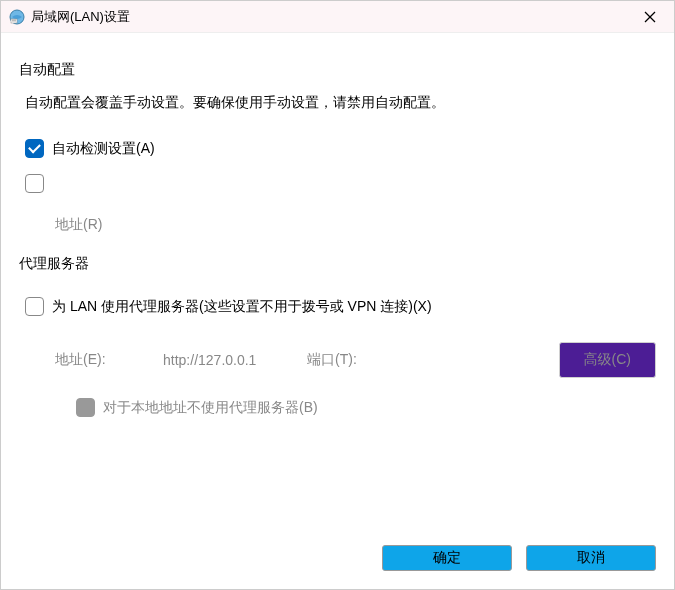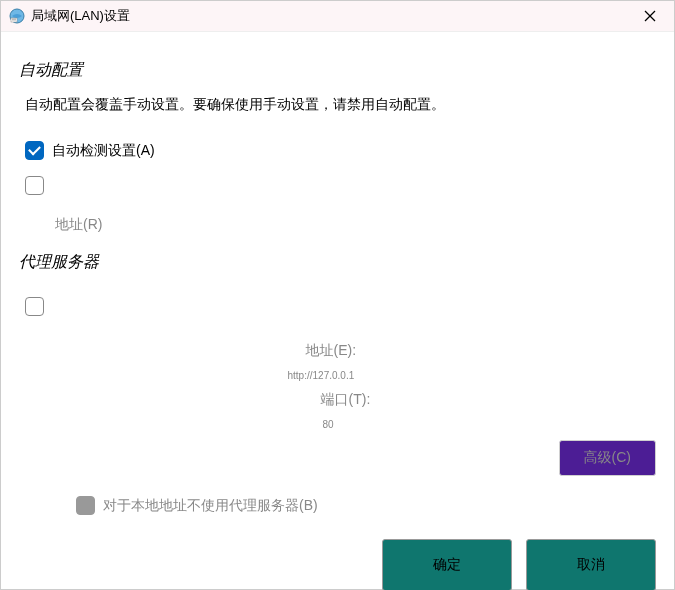--- a/index.html
+++ b/index.html
@@ -55,25 +55,24 @@
       width: 12px;
       height: 12px;
     }
     .content {
       flex: 1;
       padding: 10px 18px 0 18px;
       display: flex;
       flex-direction: column;
     }
     .group-label {
-      font-size: 16px;
+      font-size: 14px;
       color: #000;
       margin-top: 18px;
       margin-bottom: 6px;
-      font-style: italic;
     }
     .description {
       font-size: 14px;
       color: #000;
       margin: 6px 0 18px 6px;
       line-height: 1.6;
     }
     .checkbox-row {
       display: flex;
       align-items: center;
@@ -127,21 +126,21 @@
       font-size: 14px;
       color: #888;
       width: 100px;
     }
     .field-label.short {
       width: 70px;
     }
     .field-input {
       border: none;
       background: transparent;
-      font-size: 10px;
+      font-size: 14px;
       color: #888;
       padding: 4px 2px;
       width: 150px;
       font-family: inherit;
     }
     .field-input.wide {
       width: 140px;
     }
     .field-input.narrow {
       width: 70px;
@@ -154,32 +153,31 @@
       font-size: 14px;
       color: #888;
       font-family: inherit;
       margin-left: auto;
     }
     .proxy-row {
       display: flex;
       align-items: center;
       margin: 18px 0 6px 36px;
       gap: 6px;
-      flex-direction: column;
     }
     .button-bar {
       display: flex;
       justify-content: flex-end;
       gap: 14px;
       padding: 16px 18px 18px 18px;
     }
     .dialog-button {
-      padding: 16px 0;
+      padding: 3px 0;
       width: 130px;
-      background: #0f766e;
+      background: #0ea5e9;
       border: 1px solid #999;
       border-radius: 3px;
       font-size: 14px;
       color: #000;
       font-family: inherit;
       cursor: pointer;
     }
     .spacer {
       flex: 1;
     }
@@ -223,27 +221,27 @@
 
     <div class="field-row">
       <span class="field-label">地址(R)</span>
       <input class="field-input wide" type="text" disabled="" value="" style="">
     </div>
 
     <div class="group-label" style="margin-top:12px">代理服务器</div>
 
     <div class="checkbox-row" style="margin-top:18px">
       <span class="checkbox"></span>
+      <span class="checkbox-label">为 LAN 使用代理服务器(这些设置不用于拨号或 VPN 连接)(X)</span>
     </div>
 
     <div class="proxy-row">
       <span class="field-label">地址(E):</span>
       <input class="field-input wide" type="text" disabled="" value="http://127.0.0.1" style="">
       <span class="field-label short">端口(T):</span>
-      <input class="field-input narrow" type="text" disabled="" value="80" style="">
       <button class="advanced-button" disabled="">高级(C)</button>
     </div>
 
     <div class="checkbox-row indented" style="margin-top:14px">
       <span class="checkbox disabled"></span>
       <span class="checkbox-label disabled">对于本地地址不使用代理服务器(B)</span>
     </div>
 
     <div class="spacer"></div>
   </div>

